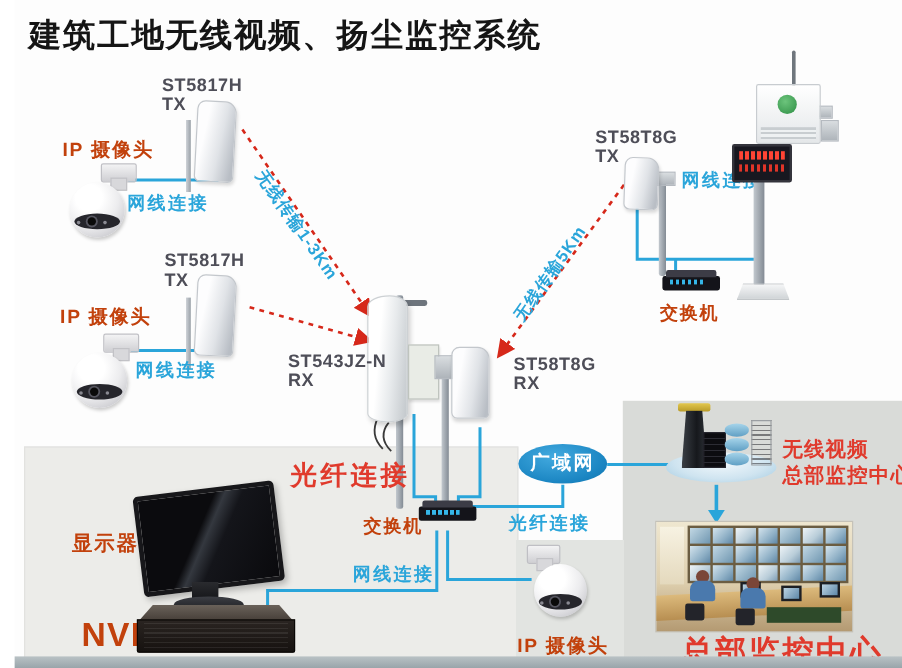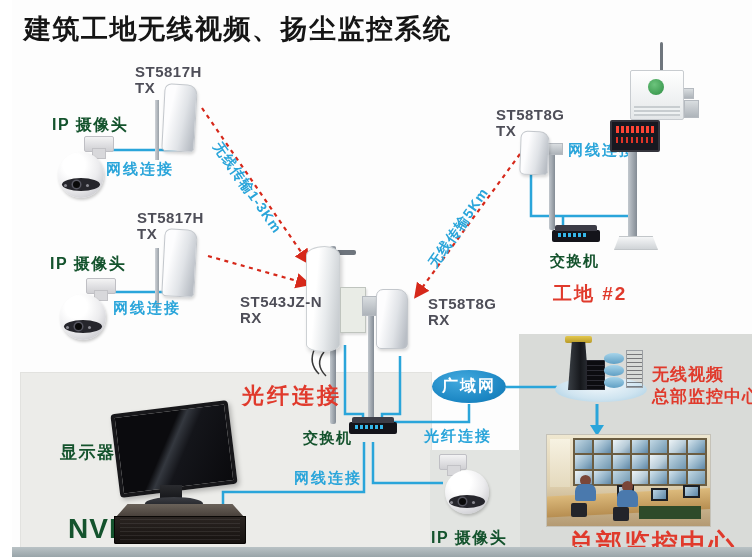--- a/index.html
+++ b/index.html
@@ -2,21 +2,21 @@
 <html><head>
 <meta charset="utf-8">
 <style>
   html,body{margin:0;padding:0;background:#fff}
   .stage{position:relative;width:752px;height:557px;background:#fdfdfd;overflow:hidden;
          font-family:"Liberation Sans","DejaVu Sans",sans-serif;margin-left:12px;}
   .abs{position:absolute}
   
   .title{position:absolute;left:12px;top:11px;font-size:27px;font-weight:700;color:#151515;letter-spacing:1.5px;white-space:nowrap}
   .lbl{position:absolute;white-space:nowrap}
-  .lbl-black{color:#14532d;font-size:16px;font-weight:600;letter-spacing:1.5px}
+  .lbl-black{color:#c2410c;font-size:16px;font-weight:600;letter-spacing:1.5px}
   .lbl-gray{color:#4e4e58;font-size:15px;font-weight:700;line-height:16px;letter-spacing:.5px}
   .lbl-blue{color:#2aa5da;font-size:15px;font-weight:600;letter-spacing:2px}
   .lbl-red{color:#e03a2c;font-weight:700;font-size:19px;letter-spacing:2px}
   .room-title{font-size:22px;letter-spacing:3px}
   .hq-title{font-size:26px}
   .plat-red{font-size:17px;letter-spacing:1px}
   .rot-blue{position:absolute;width:160px;text-align:center;color:#2aa5da;font-size:14px;font-weight:700;letter-spacing:1px;white-space:nowrap}
   
   .room{position:absolute;left:8px;top:372px;width:410px;height:176px;background:#ecece9;border:1px solid #e2e2df}
   .panel-right{position:absolute;left:507px;top:334px;width:241px;height:214px;background:#d9dbd8}
@@ -199,21 +199,20 @@
   <div class="bracket" style="left:672px;top:100px;width:13px;height:16px"></div>
   <div class="stnbox" style="left:618px;top:70px">
     <div class="logo" style="left:17px;top:8px"></div>
   </div>
   <div class="pole" style="left:616px;top:146px;width:9px;height:92px"></div>
   <div class="led" style="left:598px;top:120px"></div>
   <div class="baseplate" style="left:602px;top:236px"></div>
 
   <div class="switchbox" style="left:540px;top:230px"></div>
   <div class="lbl lbl-black" style="left:538px;top:252px;font-size:15px">交换机</div>
-  <div class="lbl lbl-red" style="left:541px;top:281px">工地 #2</div>
 
   <div class="lbl lbl-red room-title" style="left:230px;top:381px">光纤连接</div>
 
   <div class="lbl lbl-black" style="left:48px;top:441px;font-size:17px">显示器</div>
   <div class="monitor-screen" style="left:103px;top:407px"></div>
   <div class="monitor-neck" style="left:148px;top:485px"></div>
   <div class="monitor-base" style="left:133px;top:497px"></div>
 
   <div class="lbl lbl-black" style="left:56px;top:513px;font-size:28px;letter-spacing:1px">NVR</div>
   <div class="nvr-top" style="left:104px;top:504px"></div>

